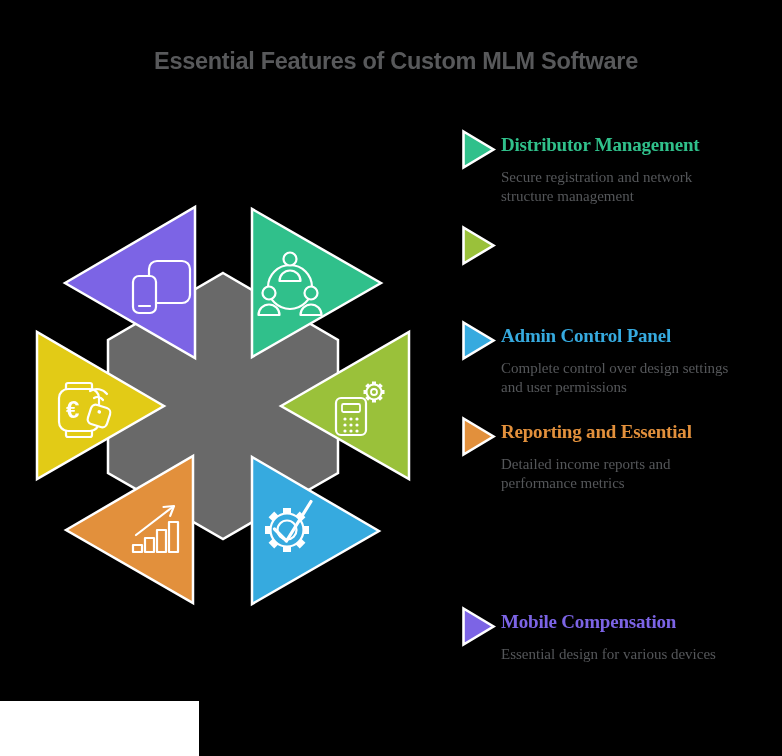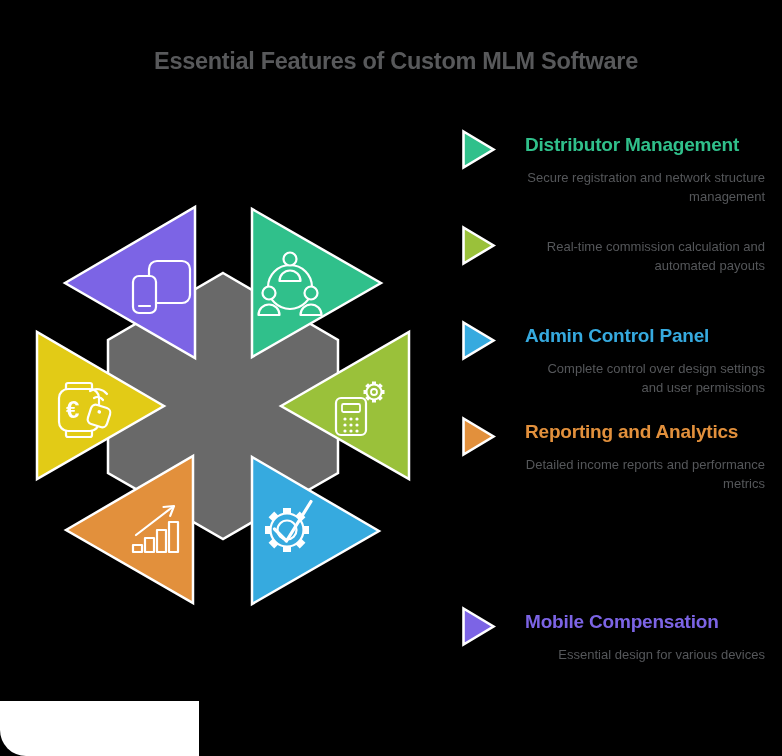--- a/index.html
+++ b/index.html
@@ -1,35 +1,34 @@
 <!DOCTYPE html>
 <html><head>
 <meta charset="utf-8">
 <style>
   html,body{margin:0;padding:0;background:#000;}
   .canvas{
     position:relative;width:782px;height:756px;background:#000;overflow:hidden;
     font-family:"Liberation Sans","DejaVu Sans",sans-serif;
-    border-radius:26px;
   }
   .title{
     position:absolute;top:48px;left:10px;width:772px;margin:0;
     text-align:center;font-size:23.5px;font-weight:bold;letter-spacing:-0.3px;
     color:#58595B;
   }
   .diagram{position:absolute;left:0;top:0;}
   .outlined{stroke:#fff;stroke-width:2.5;stroke-linejoin:miter;}
   .diagram .icon *{stroke:#fff;stroke-width:2.2;stroke-linecap:round;stroke-linejoin:round;}
   .legend{position:absolute;left:0;top:0;width:782px;height:756px;}
-  .legend-item{position:absolute;left:461px;display:flex;gap:28px;align-items:flex-start;}
+  .legend-item{position:absolute;left:461px;display:flex;gap:4px;align-items:flex-start;font-family:Liberation Serif, serif;}
   .marker{flex:0 0 auto;}
   .marker path{stroke:#fff;stroke-width:2.6;stroke-linejoin:miter;}
   .legend-text{width:240px;}
   .legend-title{font-size:19px;font-weight:bold;letter-spacing:-0.2px;line-height:22px;margin-top:5px;white-space:nowrap;}
-  .legend-desc{font-size:13px;line-height:19px;margin-top:12px;color:#55575A;text-align:right;}
+  .legend-desc{font-size:15px;line-height:19px;margin-top:12px;color:#55575A;}
   .white-patch{position:absolute;left:0;top:701px;width:199px;height:55px;background:#fff;}
 </style>
 </head>
 <body>
 
 <div class="canvas">
 
   <h1 class="title">Essential Features of Custom MLM Software</h1>
 
   <svg class="diagram" width="782" height="756" viewBox="0 0 782 756">
@@ -143,40 +142,39 @@
         <div class="legend-title" style="color: rgb(48, 192, 139);">Distributor Management</div>
         <div class="legend-desc">Secure registration and network structure management</div>
       </div>
     </div>
 
     <div class="legend-item" style="top:225px">
       <svg class="marker" width="36" height="41">
         <path d="M2.5 2.5 L32.5 20.5 L2.5 38.5 Z" fill="#9AC13A"></path>
       </svg>
       <div class="legend-text">
-        <div class="legend-desc">Real-time commission calculation and automated payouts</div>
       </div>
     </div>
 
     <div class="legend-item" style="top:320px">
       <svg class="marker" width="36" height="41">
         <path d="M2.5 2.5 L32.5 20.5 L2.5 38.5 Z" fill="#36AADF"></path>
       </svg>
       <div class="legend-text">
         <div class="legend-title" style="color: rgb(54, 170, 223);">Admin Control Panel</div>
         <div class="legend-desc">Complete control over design settings and user permissions</div>
       </div>
     </div>
 
     <div class="legend-item" style="top:416px">
       <svg class="marker" width="36" height="41">
         <path d="M2.5 2.5 L32.5 20.5 L2.5 38.5 Z" fill="#E2903C"></path>
       </svg>
       <div class="legend-text">
-        <div class="legend-title" style="color: rgb(226, 144, 60);">Reporting and Analytics</div>
+        <div class="legend-title" style="color: rgb(226, 144, 60);">Reporting and Essential</div>
         <div class="legend-desc">Detailed income reports and performance metrics</div>
       </div>
     </div>
 
 
     <div class="legend-item" style="top:606px">
       <svg class="marker" width="36" height="41">
         <path d="M2.5 2.5 L32.5 20.5 L2.5 38.5 Z" fill="#7C64E5"></path>
       </svg>
       <div class="legend-text">

